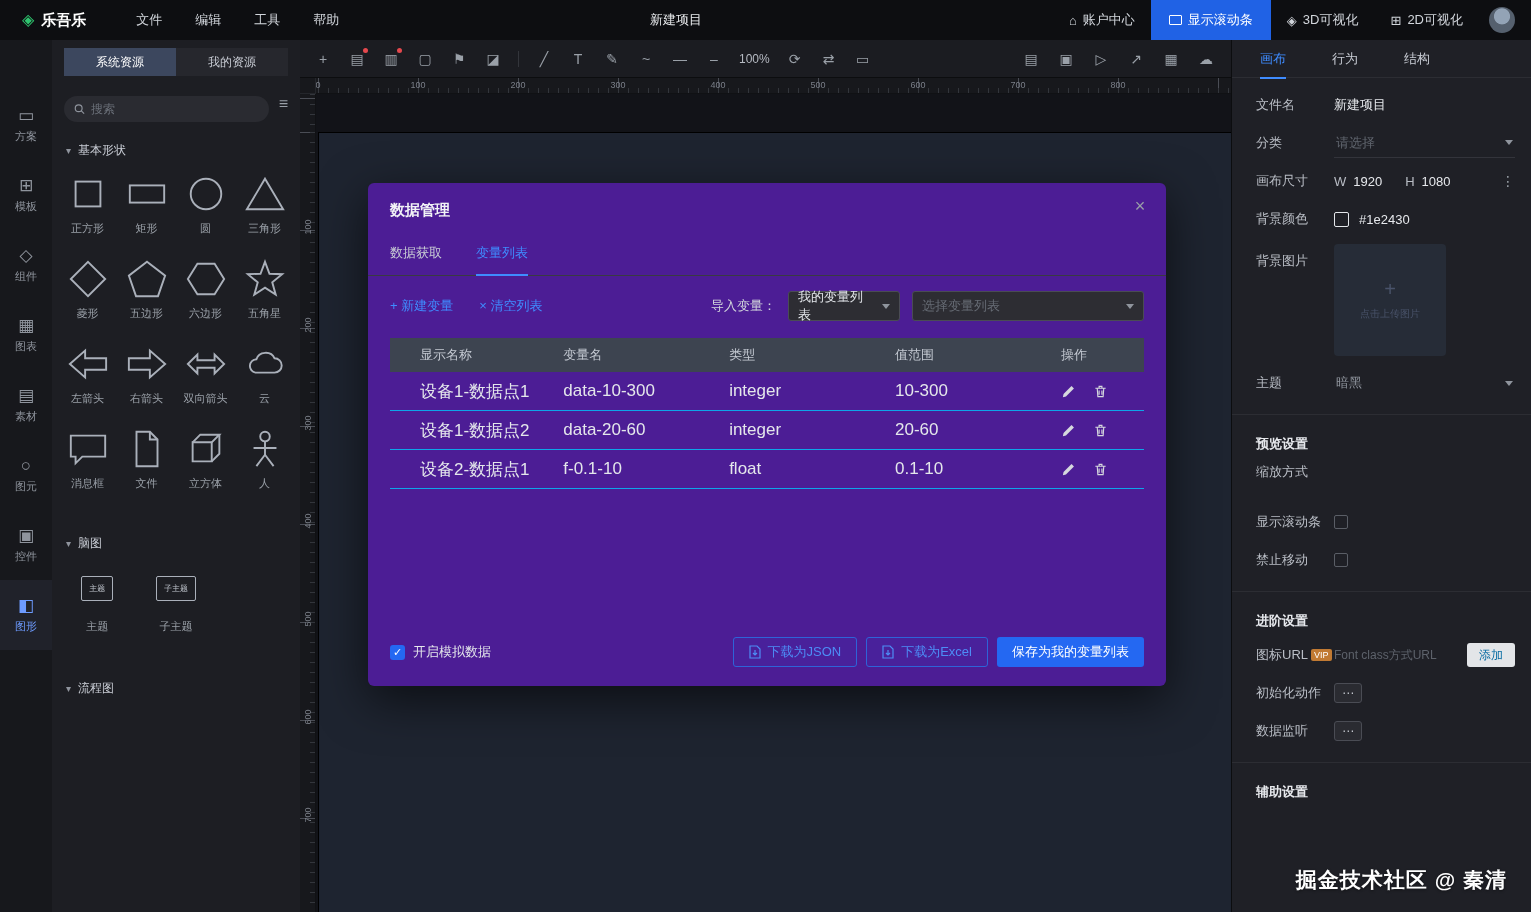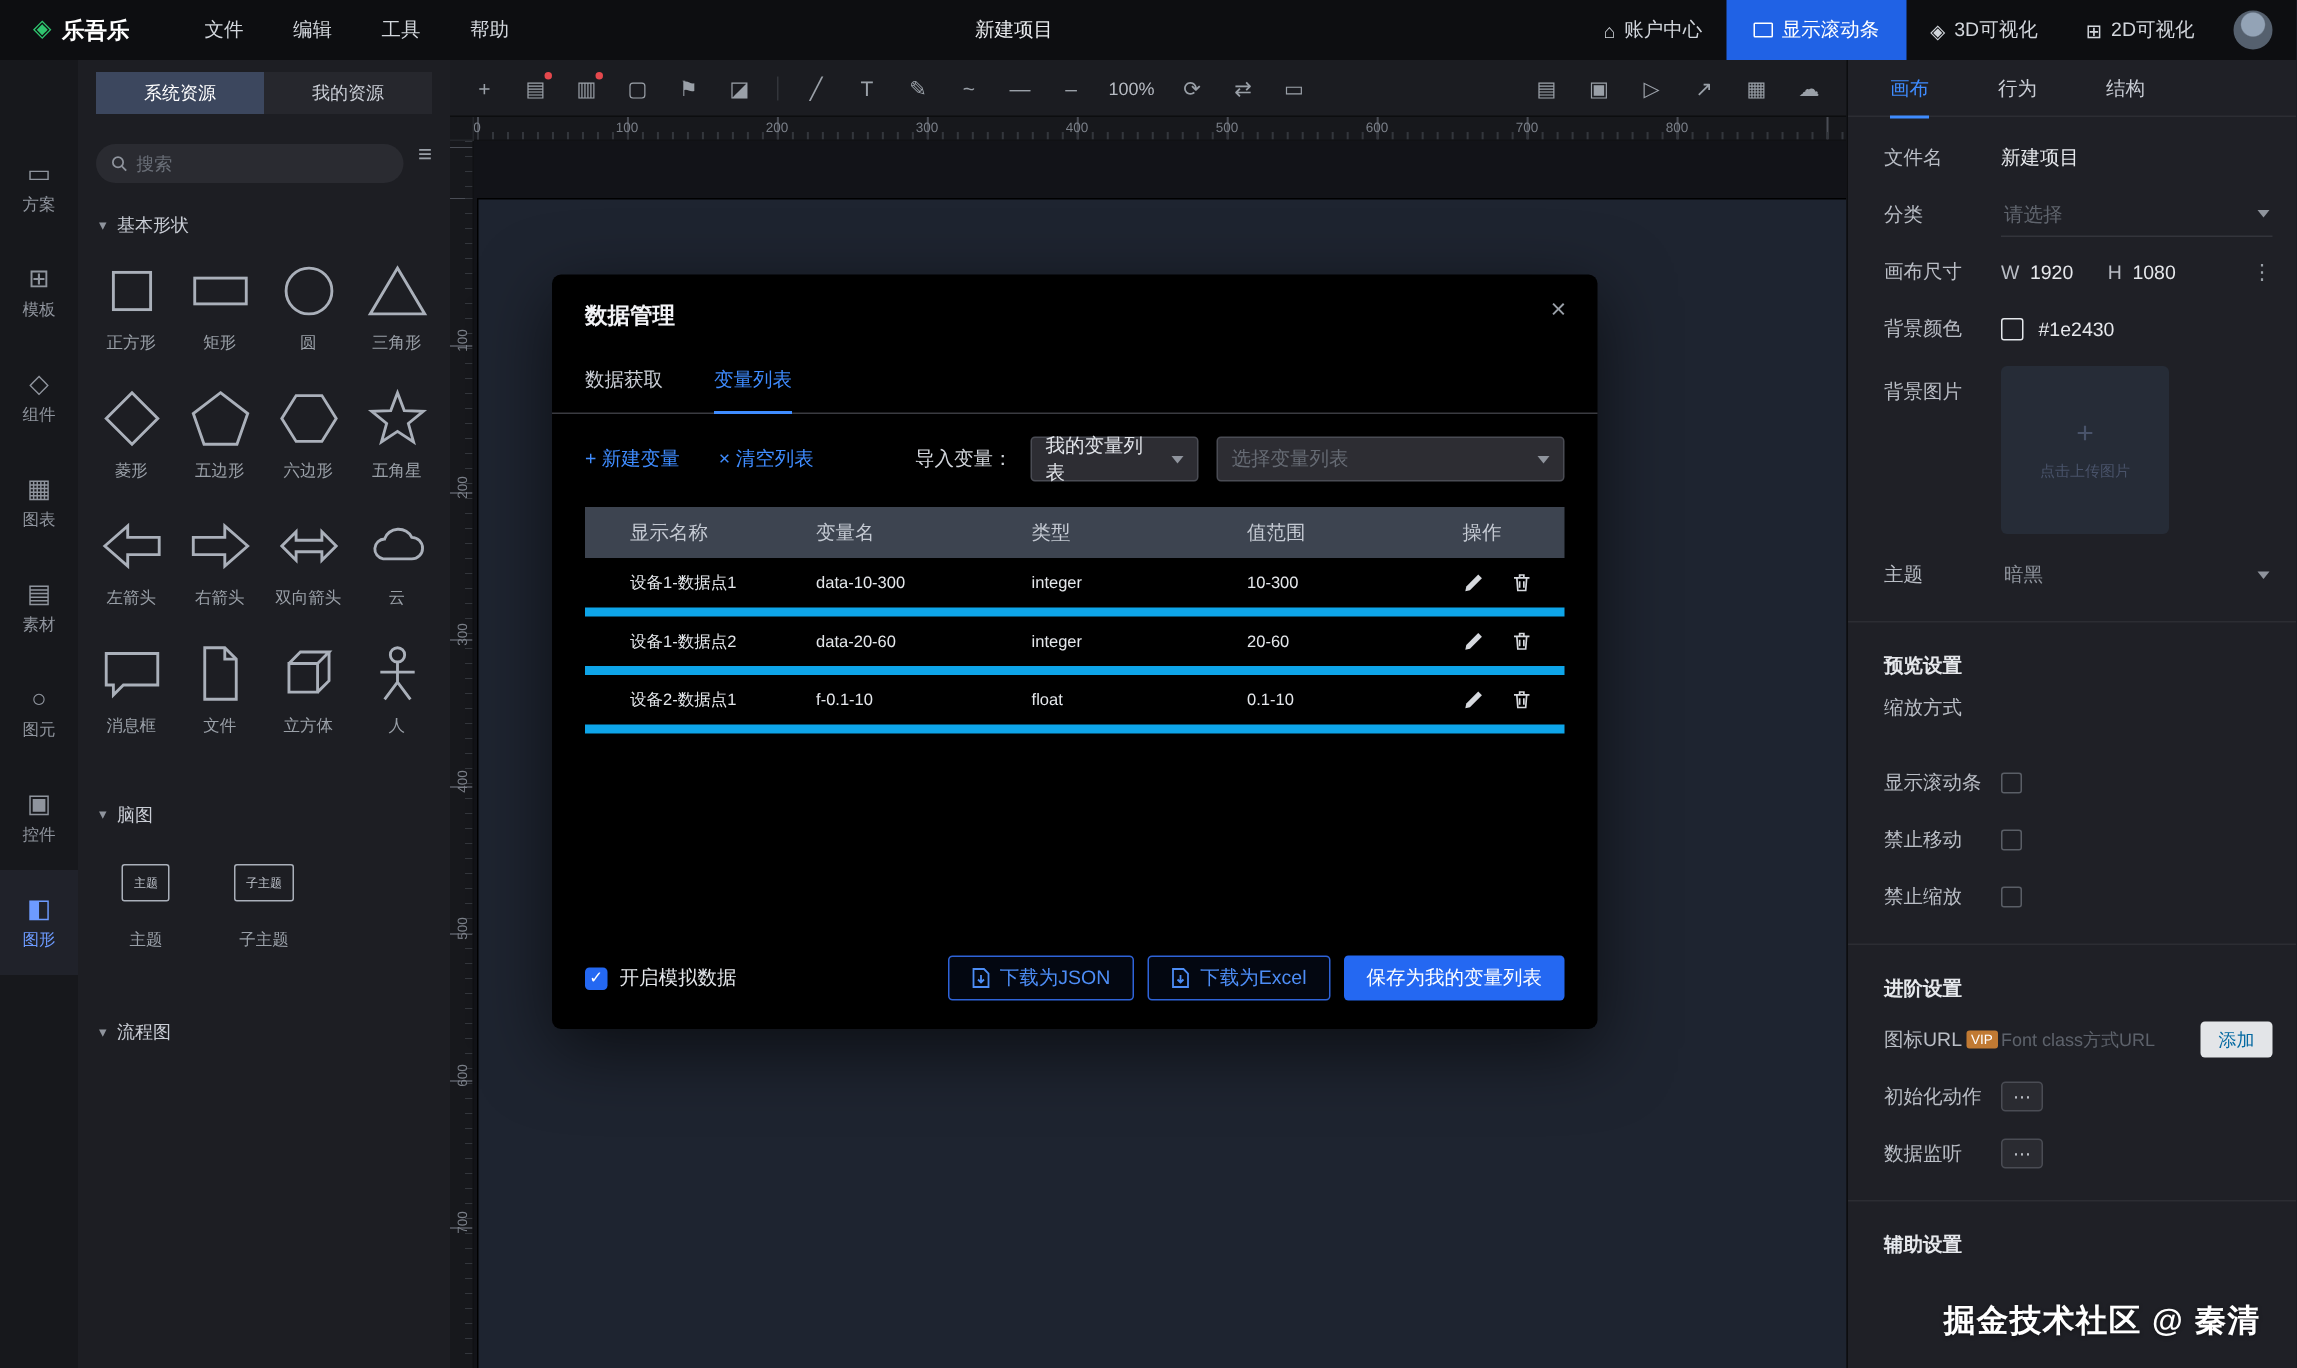--- a/index.html
+++ b/index.html
@@ -59,39 +59,39 @@
 .ticks-h-minor{position:absolute;left:0;right:0;bottom:0;height:5px;background-image:repeating-linear-gradient(90deg,#33363c 0 1px,transparent 1px 10px);background-position:2px 0}
 .rnum-h{position:absolute;top:2px;font-size:9px;color:#7a7f88;transform:translateX(-50%)}
 .ruler-v{position:absolute;top:54px;left:0;width:16px;bottom:0;background:#17181c;border-right:1px solid #101114;overflow:hidden}
 .ticks-v{position:absolute;inset:0;background-image:repeating-linear-gradient(180deg,#4a4d55 0 1px,transparent 1px 98px);background-position:0 38px}
 .ticks-v-minor{position:absolute;top:0;bottom:0;right:0;width:5px;background-image:repeating-linear-gradient(180deg,#33363c 0 1px,transparent 1px 10px);background-position:0 38px}
 .rnum-v{position:absolute;left:-9px;width:34px;text-align:center;font-size:9px;color:#7a7f88;transform:rotate(-90deg)}
 .viewport{position:absolute;top:54px;left:16px;right:0;bottom:0;background:#121318;overflow:hidden}
 .page{position:absolute;left:2px;top:38px;right:0;bottom:0;background:#1e2430;border-top:1px solid #000;border-left:1px solid #000}
 
 
-.modal{position:absolute;left:368px;top:183px;width:697px;height:503px;background:#000000;border-radius:6px;box-shadow:0 14px 48px rgba(0,0,0,.6);z-index:40}
+.modal{position:absolute;left:368px;top:183px;width:798px;height:503px;background:#4c1d95;border-radius:6px;box-shadow:0 14px 48px rgba(0,0,0,.6);z-index:40}
 .m-title{padding:18px 22px 0;font-size:15px;font-weight:bold;color:#f2f3f6}
 .m-close{position:absolute;top:13px;right:16px;color:#9aa0a8;font-size:18px;width:20px;text-align:center;line-height:1.2}
 .m-tabs{display:flex;gap:34px;padding:0 22px;margin-top:24px;border-bottom:1px solid #3a3b41}
 .m-tab{font-size:13px;color:#c9cdd5;padding-bottom:13px;position:relative}
 .m-tab.active{color:#3f8cff}
 .m-tab.active::after{content:"";position:absolute;left:0;right:0;bottom:-1px;height:2px;background:#3f8cff}
 .m-actions{display:flex;align-items:center;padding:0 22px;margin-top:15px;height:30px}
 .m-link{color:#3f8cff;font-size:13px;margin-right:26px}
 .m-import{margin-left:auto;display:flex;align-items:center;gap:12px;font-size:13px;color:#d2d6dc}
 .msel{height:30px;border:1px solid #4a4c54;border-radius:3px;display:flex;align-items:center;justify-content:space-between;padding:0 9px;font-size:13px;color:#e2e5ea;gap:8px;background:#2d2d33}
 .msel .ph{color:#666b74}
 .chev{width:0;height:0;border-left:4px solid transparent;border-right:4px solid transparent;border-top:5px solid #8f949d;flex-shrink:0}
 .msel.w1{width:112px}
 .msel.w2{width:232px}
 .vtable{margin:17px 22px 0}
 .thead{display:grid;grid-template-columns:19% 22% 22% 22% 15%;background:#3d4450;height:34px;align-items:center;font-size:13px;color:#c5cad3}
 .thead>div{padding-left:30px}
-.trow{display:grid;grid-template-columns:19% 22% 22% 22% 15%;height:39px;align-items:center;font-size:11px;color:#e4e7eb;border-bottom:6px solid #0ea5e9}
+.trow{display:grid;grid-template-columns:19% 22% 22% 22% 15%;height:39px;align-items:center;font-size:17px;color:#e4e7eb;border-bottom:1px solid #0ea5e9}
 .trow>div{padding-left:30px}
 .ops{display:flex;gap:17px;align-items:center}
 .op{display:flex}
 .m-footer{position:absolute;left:22px;right:22px;bottom:19px;display:flex;align-items:center}
 .mcheck{width:15px;height:15px;border-radius:3px;background:#2468f2;color:#fff;font-size:11px;display:flex;align-items:center;justify-content:center;line-height:1}
 .mock-label{margin-left:8px;font-size:13px;color:#e4e7eb}
 .fbtns{margin-left:auto;display:flex;gap:9px}
 .btn{height:30px;border-radius:3px;display:flex;align-items:center;gap:7px;padding:0 15px;font-size:13px;white-space:nowrap}
 .btn.outline{border:1px solid #2e63d8;color:#4d8df6;background:rgba(36,104,242,.07)}
 .btn.primary{background:#2468f2;color:#fff}
@@ -580,24 +580,20 @@
     <span class="plabel" style="padding-top:0">缩放方式</span>
   </div>
   <div class="prow" style="margin-top:6px">
     <span class="plabel">显示滚动条</span>
     <span class="cbox"></span>
   </div>
   <div class="prow">
     <span class="plabel">禁止移动</span>
     <span class="cbox"></span>
   </div>
-  <div class="prow">
-    <span class="plabel">禁止缩放</span>
-    <span class="cbox"></span>
-  </div>
 
   <div class="rdivider"></div>
   <div class="rsec">进阶设置</div>
 
   <div class="prow">
     <span class="plabel">
       <span>图标URL</span>
       <span class="viptag">VIP</span>
     </span>
     <input class="urlinput" type="text" placeholder="Font class方式URL" style="">

